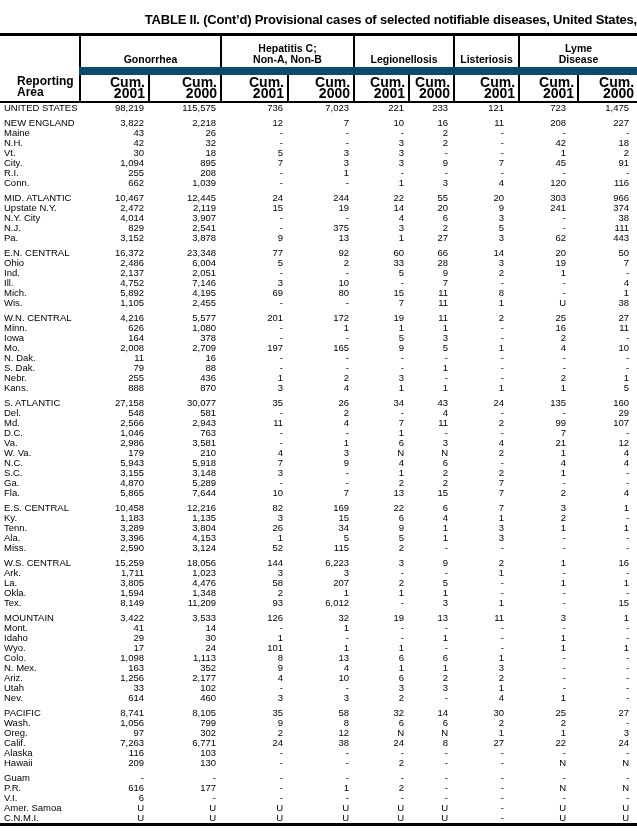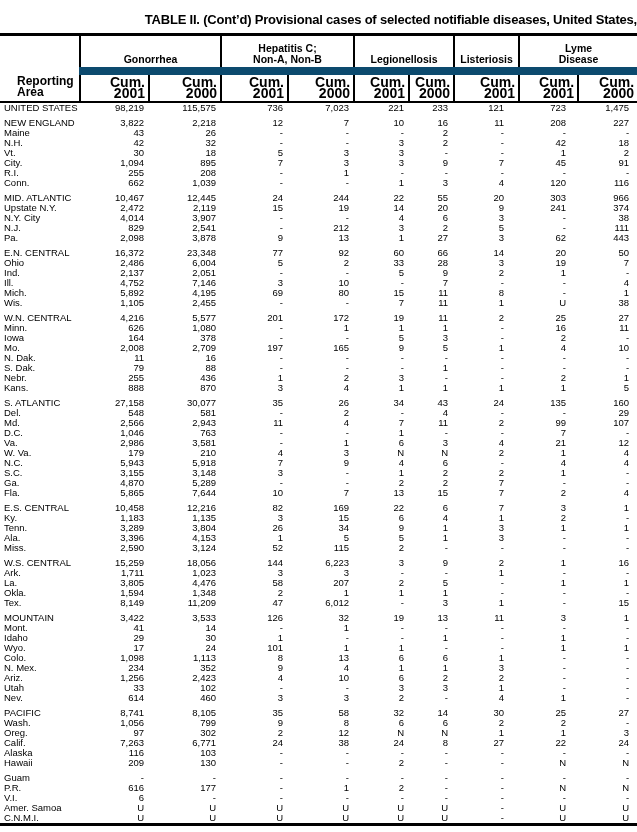--- a/index.html
+++ b/index.html
@@ -278,30 +278,30 @@
         <td class="num">6</td>
         <td class="num">3</td>
         <td class="num">-</td>
         <td class="num">38</td>
       </tr>
       <tr>
         <td class="area">N.J.</td>
         <td class="num">829</td>
         <td class="num">2,541</td>
         <td class="num">-</td>
-        <td class="num">212</td>
+        <td class="num">375</td>
         <td class="num">3</td>
         <td class="num">2</td>
         <td class="num">5</td>
         <td class="num">-</td>
         <td class="num">111</td>
       </tr>
       <tr>
         <td class="area">Pa.</td>
-        <td class="num">2,098</td>
+        <td class="num">3,152</td>
         <td class="num">3,878</td>
         <td class="num">9</td>
         <td class="num">13</td>
         <td class="num">1</td>
         <td class="num">27</td>
         <td class="num">3</td>
         <td class="num">62</td>
         <td class="num">443</td>
       </tr>
       <tr class="gap">
@@ -697,21 +697,21 @@
         <td class="num">1</td>
         <td class="num">1</td>
         <td class="num">-</td>
         <td class="num">-</td>
         <td class="num">-</td>
       </tr>
       <tr>
         <td class="area">Tex.</td>
         <td class="num">8,149</td>
         <td class="num">11,209</td>
-        <td class="num">47</td>
+        <td class="num">93</td>
         <td class="num">6,012</td>
         <td class="num">-</td>
         <td class="num">3</td>
         <td class="num">1</td>
         <td class="num">-</td>
         <td class="num">15</td>
       </tr>
       <tr class="gap">
         <td class="area">MOUNTAIN</td>
         <td class="num">3,422</td>
@@ -767,34 +767,34 @@
         <td class="num">8</td>
         <td class="num">13</td>
         <td class="num">6</td>
         <td class="num">6</td>
         <td class="num">1</td>
         <td class="num">-</td>
         <td class="num">-</td>
       </tr>
       <tr>
         <td class="area">N. Mex.</td>
-        <td class="num">234</td>
+        <td class="num">163</td>
         <td class="num">352</td>
         <td class="num">9</td>
         <td class="num">4</td>
         <td class="num">1</td>
         <td class="num">1</td>
         <td class="num">3</td>
         <td class="num">-</td>
         <td class="num">-</td>
       </tr>
       <tr>
         <td class="area">Ariz.</td>
         <td class="num">1,256</td>
-        <td class="num">2,423</td>
+        <td class="num">2,177</td>
         <td class="num">4</td>
         <td class="num">10</td>
         <td class="num">6</td>
         <td class="num">2</td>
         <td class="num">2</td>
         <td class="num">-</td>
         <td class="num">-</td>
       </tr>
       <tr>
         <td class="area">Utah</td>

